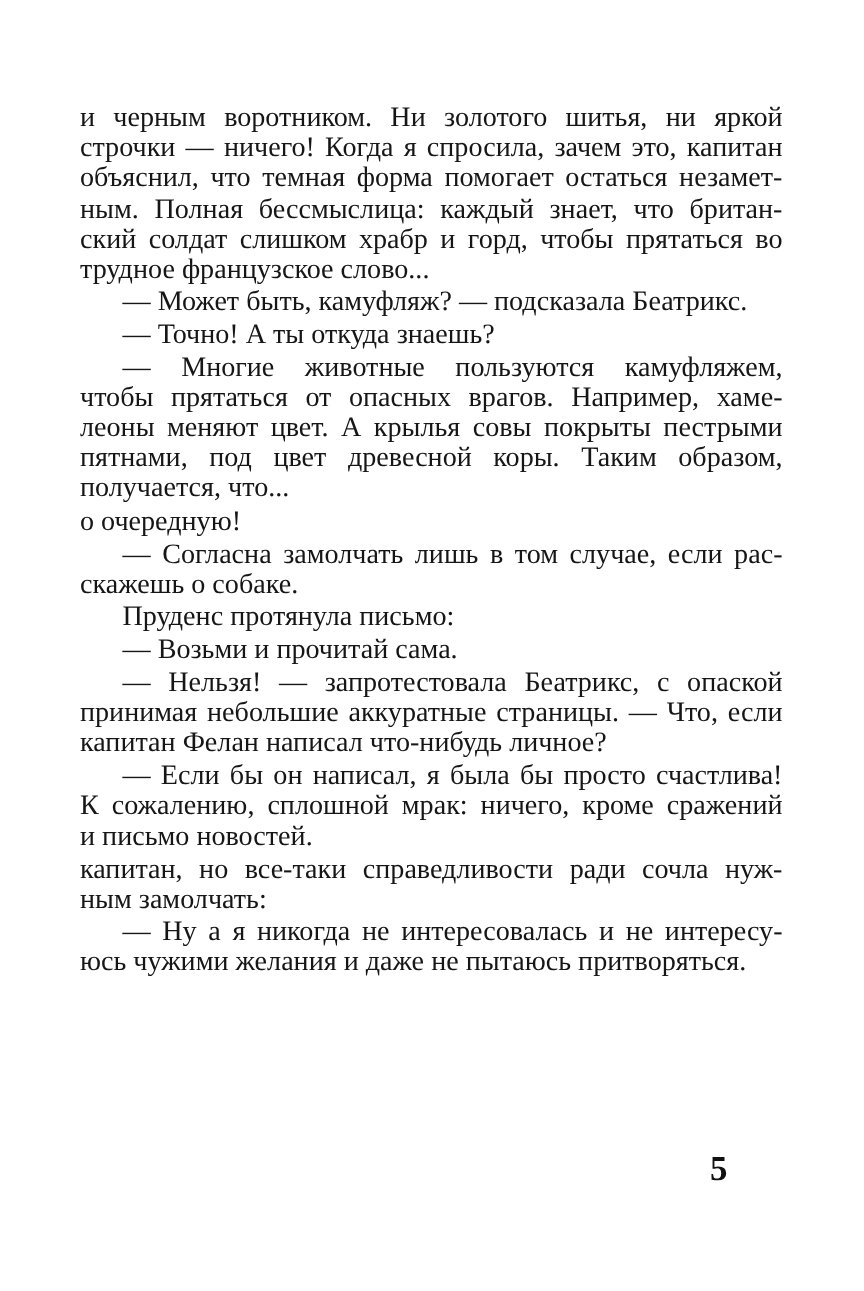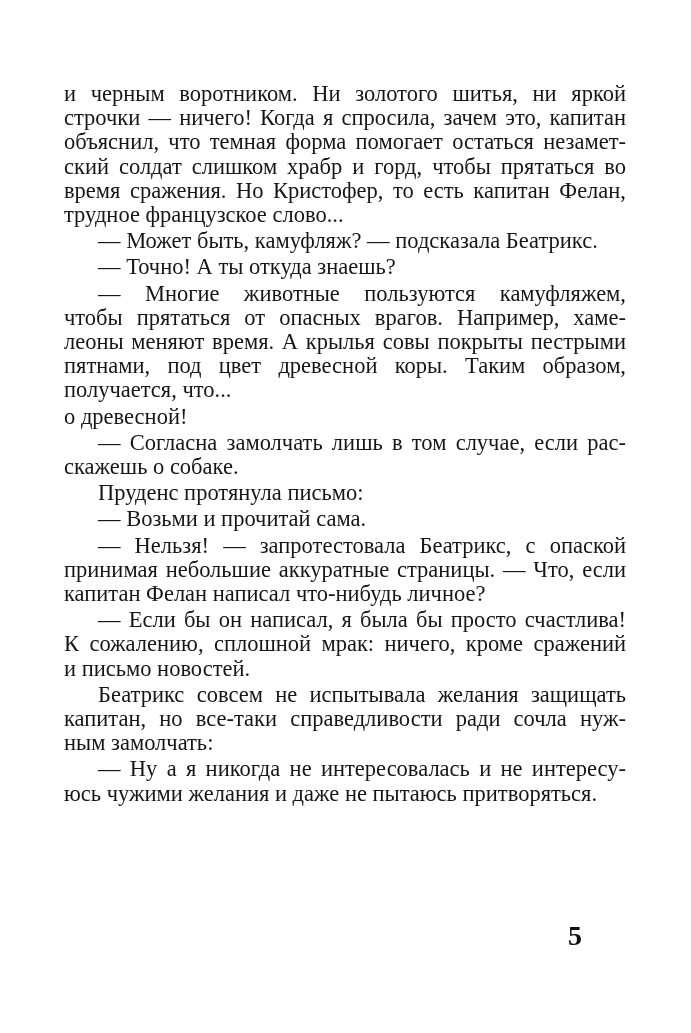--- a/index.html
+++ b/index.html
@@ -54,39 +54,39 @@
 </style>
 </head>
 <body>
 
 <div class="page">
   <div class="text-block" id="text-block">
       <div class="paragraph">
         <div class="line">и черным воротником. Ни золотого шитья, ни яркой</div>
         <div class="line">строчки — ничего! Когда я спросила, зачем это, капитан</div>
         <div class="line">объяснил, что темная форма помогает остаться незамет-</div>
+        <div class="line">ным. Полная бессмыслица: каждый знает, что британ-</div>
         <div class="line">ский солдат слишком храбр и горд, чтобы прятаться во</div>
-        <div class="line">время сражения. Но Кристофер, то есть капитан Фелан,</div>
         <div class="line last">трудное французское слово...</div>
       </div>
       <div class="paragraph">
         <div class="line last indent">— Может быть, камуфляж? — подсказала Беатрикс.</div>
       </div>
       <div class="paragraph">
         <div class="line last indent">— Точно! А ты откуда знаешь?</div>
       </div>
       <div class="paragraph">
         <div class="line indent">— Многие животные пользуются камуфляжем,</div>
         <div class="line">чтобы прятаться от опасных врагов. Например, хаме-</div>
-        <div class="line">леоны меняют время. А крылья совы покрыты пестрыми</div>
+        <div class="line">леоны меняют цвет. А крылья совы покрыты пестрыми</div>
         <div class="line">пятнами, под цвет древесной коры. Таким образом,</div>
         <div class="line last">получается, что...</div>
       </div>
       <div class="paragraph">
-        <div class="line last">о древесной!</div>
+        <div class="line last">о очередную!</div>
       </div>
       <div class="paragraph">
         <div class="line indent">— Согласна замолчать лишь в том случае, если рас-</div>
         <div class="line last">скажешь о собаке.</div>
       </div>
       <div class="paragraph">
         <div class="line last indent">Пруденс протянула письмо:</div>
       </div>
       <div class="paragraph">
         <div class="line last indent">— Возьми и прочитай сама.</div>
@@ -95,21 +95,20 @@
         <div class="line indent">— Нельзя! — запротестовала Беатрикс, с опаской</div>
         <div class="line">принимая небольшие аккуратные страницы. — Что, если</div>
         <div class="line last">капитан Фелан написал что-нибудь личное?</div>
       </div>
       <div class="paragraph">
         <div class="line indent">— Если бы он написал, я была бы просто счастлива!</div>
         <div class="line">К сожалению, сплошной мрак: ничего, кроме сражений</div>
         <div class="line last">и письмо новостей.</div>
       </div>
       <div class="paragraph">
-        <div class="line indent">Беатрикс совсем не испытывала желания защищать</div>
         <div class="line">капитан, но все-таки справедливости ради сочла нуж-</div>
         <div class="line last">ным замолчать:</div>
       </div>
       <div class="paragraph">
         <div class="line indent">— Ну а я никогда не интересовалась и не интересу-</div>
         <div class="line last">юсь чужими желания и даже не пытаюсь притворяться.</div>
       </div>
     </div>
   <div class="page-number">5</div>
 </div>

